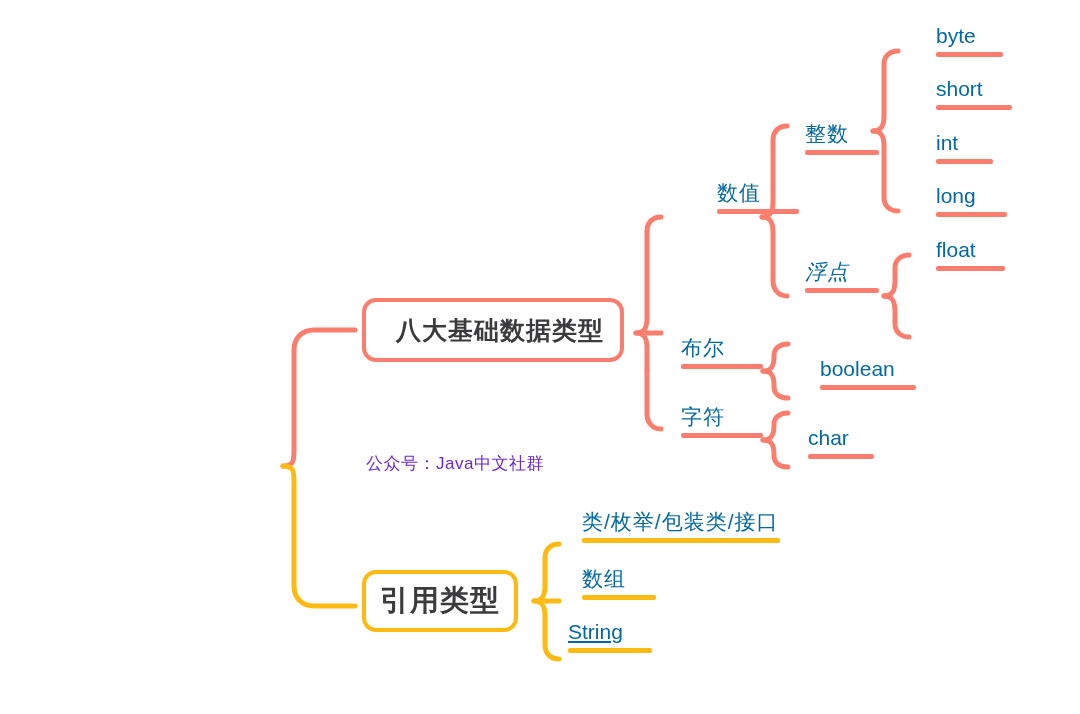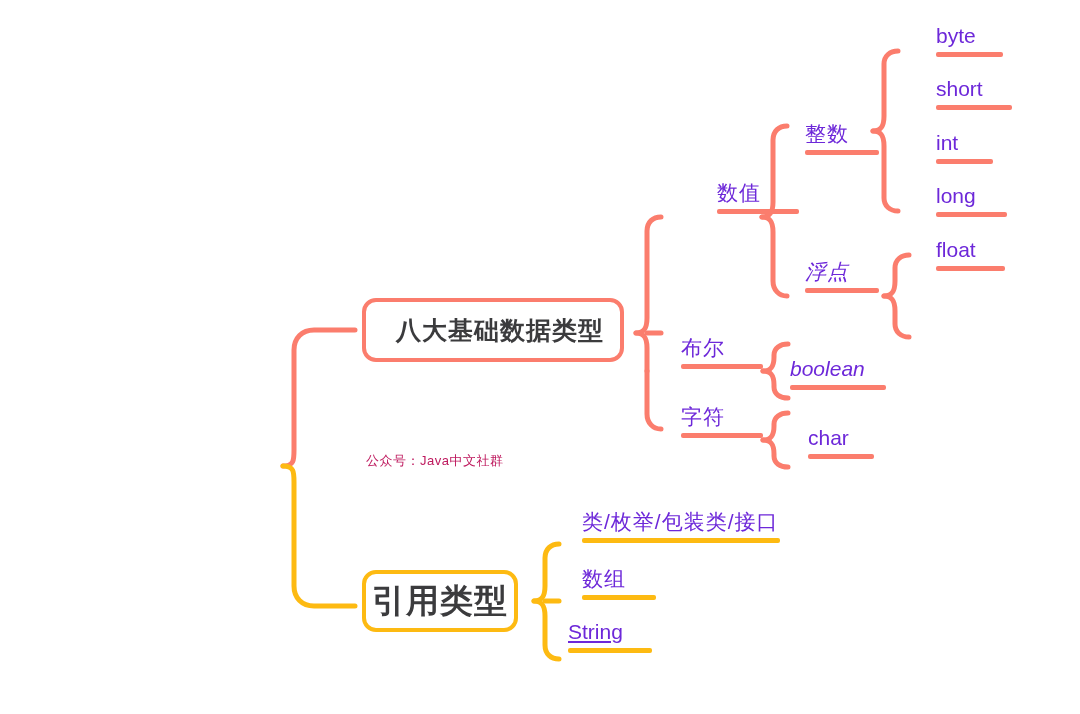--- a/index.html
+++ b/index.html
@@ -67,55 +67,55 @@
     padding-left: 14px;
   }
 
   .node-reference {
     left: 362px;
     top: 570px;
     width: 156px;
     height: 62px;
     border: 4px solid #fdba12;
     border-radius: 14px;
-    font-size: 33px;
+    font-size: 29px;
     align-items: center;
   }
 
   
   .ul-node {
     position: absolute;
     white-space: nowrap;
     box-sizing: border-box;
     padding-bottom: 5px;
     font-size: 21px;
     line-height: 1.15;
-    color: #6d28d9;
+    color: #0369a1;
   }
   .ul-node .ul-text {
     display: block;
   }
   .ul-node .ul-rule {
     display: block;
     height: 5px;
     border-radius: 2px;
     margin-top: 4px;
   }
   .ul-red .ul-rule { background: #fb7d6d; }
   .ul-yellow .ul-rule { background: #fdba12; }
 
   .cn { letter-spacing: 1px; }
 
   
   .watermark {
     position: absolute;
     left: 366px;
     top: 452px;
-    font-size: 13px;
-    color: #be185d;
+    font-size: 17px;
+    color: #6d28d9;
     letter-spacing: 0.5px;
     white-space: nowrap;
   }
 </style>
 </head>
 <body>
 
 <div id="canvas">
 
   <svg class="svg-layer" viewBox="0 0 1080 714">
@@ -206,21 +206,21 @@
     <span class="ul-text">long</span>
     <span class="ul-rule"></span>
   </div>
 
   <div class="ul-node ul-red" style="left:936px; top:238px; width:69px;">
     <span class="ul-text">float</span>
     <span class="ul-rule"></span>
   </div>
 
 
-  <div class="ul-node ul-red" style="left:790px; top:357px; width:96px;font-style:italic;">
+  <div class="ul-node ul-red" style="left:820px; top:357px; width:96px;">
     <span class="ul-text">boolean</span>
     <span class="ul-rule"></span>
   </div>
 
   <div class="ul-node ul-red" style="left:808px; top:426px; width:66px;">
     <span class="ul-text">char</span>
     <span class="ul-rule"></span>
   </div>
 
   <div class="ul-node ul-yellow" style="left:582px; top:510px; width:198px;">

